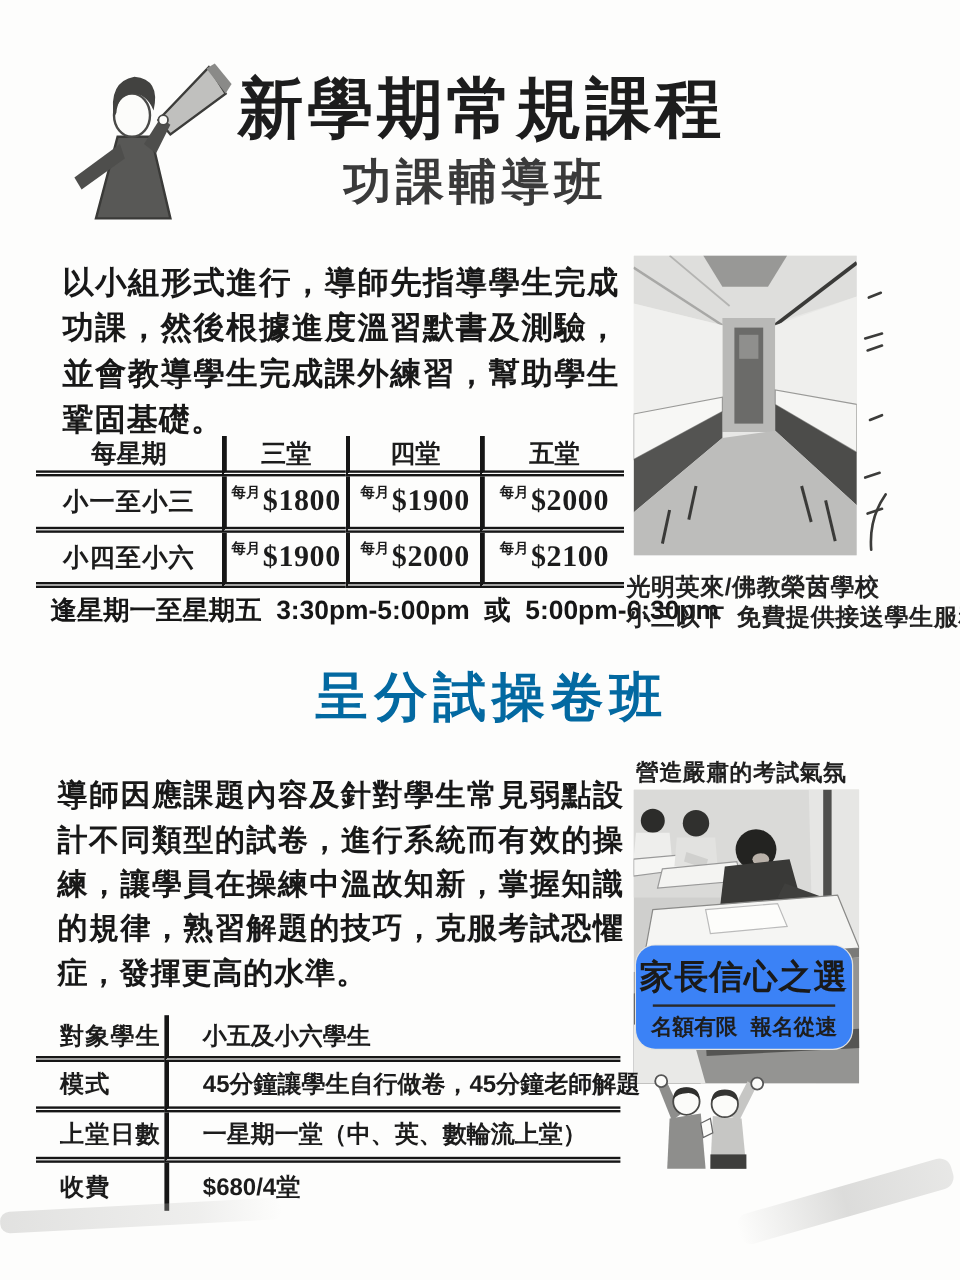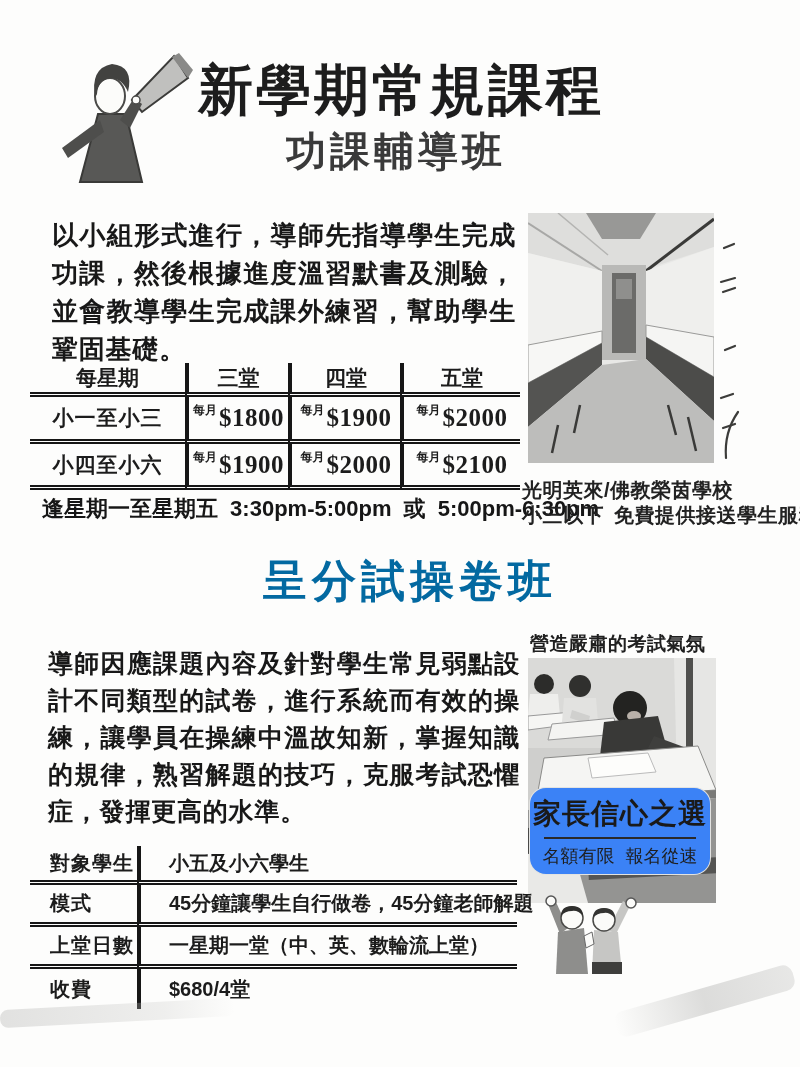--- a/index.html
+++ b/index.html
@@ -35,21 +35,21 @@
   .photo1{left:528px;top:213px;width:186px;height:250px;}
   .photo2{left:528px;top:658px;width:188px;height:245px;}
   .caption1{left:522px;top:478px;font-size:20px;line-height:25px;font-weight:700;letter-spacing:.5px;word-spacing:4px;white-space:nowrap;color:#222;}
   .caption2{left:530px;top:631px;font-size:19px;font-weight:800;letter-spacing:.5px;white-space:nowrap;color:#202020;}
 
   
   .badge{position:absolute;left:2px;top:130px;width:180px;height:86px;background:#3b82f6;border-radius:16px;
     box-shadow:0 0 0 1px #e3e3e1;display:flex;flex-direction:column;align-items:center;justify-content:center;z-index:2;}
   .badge-title{font-size:28px;font-weight:800;letter-spacing:1px;color:#1a1a1a;white-space:nowrap;}
   .badge-divider{width:152px;border-top:2px solid #2a2a2a;margin:4px 0 5px 0;}
-  .badge-sub{font-size:18px;font-weight:400;word-spacing:6px;white-space:nowrap;color:#1e1e1e;}
+  .badge-sub{font-size:18px;font-weight:700;word-spacing:6px;white-space:nowrap;color:#1e1e1e;}
 
   
   .dtable{left:30px;top:846px;width:487px;display:grid;grid-template-columns:107px 380px;grid-template-rows:39px 42px 42px 40px;}
   .dtable .dcell{box-sizing:border-box;display:flex;align-items:center;font-size:20px;font-weight:700;white-space:nowrap;}
   .dtable .lab{padding-left:20px;letter-spacing:1px;}
   .dtable .val{border-left:4px solid #161616;padding-left:28px;}
   .dtable .sep{border-bottom:5px double #161616;}
 
   .smudge{position:absolute;pointer-events:none;}
   .smudge1{left:0;top:1004px;width:235px;height:18px;background:linear-gradient(90deg,#9a9a98,#c9c9c7 70%,transparent);opacity:.28;transform:rotate(-3deg);border-radius:8px;}

